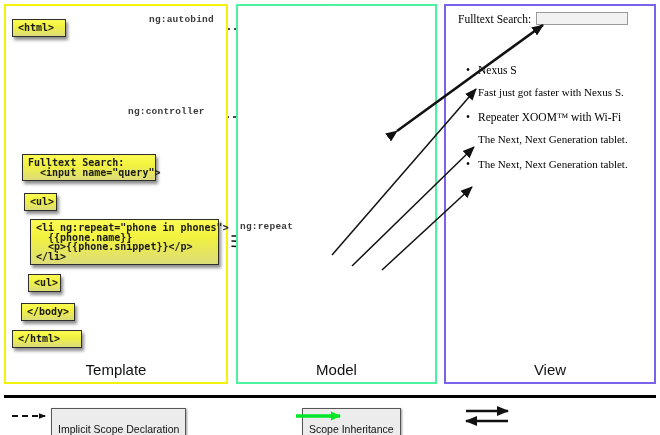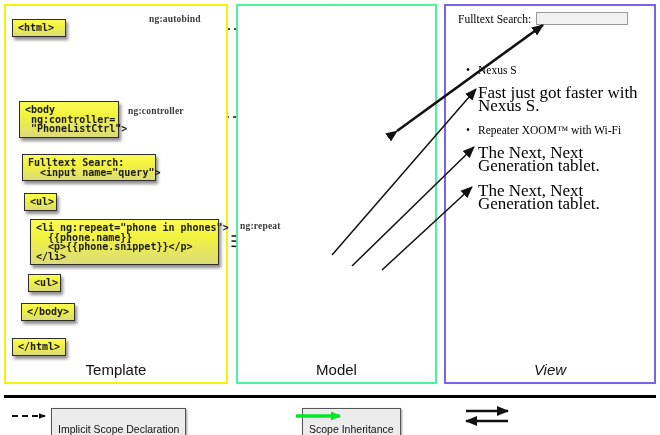--- a/index.html
+++ b/index.html
@@ -5,48 +5,48 @@
   html,body{margin:0;padding:0;background:#ffffff;}
   body{width:660px;height:435px;position:relative;overflow:hidden;
        font-family:"Liberation Sans",sans-serif;}
 
   #stage{position:absolute;left:0;top:0;width:660px;height:435px;}
 
   
   .col{position:absolute;box-sizing:border-box;background:#fff;}
   .col.template{left:4px;  top:4px; width:224px; height:380px; border:2px solid #f2f20d;}
   .col.model   {left:236px;top:4px; width:201px; height:380px; border:2px solid #4df2a0;}
-  .col.view    {left:444px;top:4px; width:212px; height:380px; border:2px solid #7a63ea;font-style:italic;}
+  .col.view    {left:444px;top:4px; width:212px; height:380px; border:2px solid #7a63ea;}
 
   .col-label{position:absolute;bottom:4px;left:0;width:100%;text-align:center;
              font-size:15px;color:#111;font-family:"Liberation Sans",sans-serif;}
 
   
   .code-box{position:absolute;box-sizing:border-box;
             border:1px solid #2e2e2e;
             background:linear-gradient(180deg,#fbfb55 0%,#f2f23e 38%,#dcdc7a 100%);
             box-shadow:2px 3px 3px rgba(0,0,0,.45);
             font-family:"DejaVu Sans Mono","Liberation Mono",monospace;
             font-size:10px;line-height:9.5px;color:#1a1a1a;
             padding:3px 5px;white-space:pre;font-weight:bold;}
 
   
-  .rel-label{position:absolute;font-family:Liberation Serif, serif;
+  .rel-label{position:absolute;font-family:Liberation Mono, monospace;
              font-size:9.5px;color:#3a3a3a;font-weight:bold;letter-spacing:.2px;}
 
   
   .view-inner{position:absolute;left:452px;top:12px;width:198px;
               font-family:"Liberation Serif",serif;color:#000;}
   .fulltext-row{display:flex;align-items:center;font-size:11.5px;margin-left:6px;}
   .fulltext-input{margin-left:5px;width:92px;height:13px;box-sizing:border-box;
                   border:1px solid #9a9a9a;background:#f2f2f2;}
   .phone-list{margin:0;padding:0;list-style:none;margin-top:39px;}
   .phone-item{margin-left:26px;font-size:11.5px;position:relative;line-height:13px;}
   .phone-item .bullet{position:absolute;left:-12px;top:0px;}
-  .phone-snippet{margin-left:26px;font-size:17px;margin-top:9px;margin-bottom:12px;
+  .phone-snippet{margin-left:26px;font-size:11px;margin-top:9px;margin-bottom:12px;
                  line-height:13px;}
 
   
   .legend-rule{position:absolute;left:4px;top:395px;width:652px;height:3px;background:#000;}
   .legend-chip{position:absolute;box-sizing:border-box;border:1px solid #555;
                background:#ececec;box-shadow:1px 1px 2px rgba(0,0,0,.4);
                font-size:10.5px;color:#111;padding:14px 6px;white-space:nowrap;
                line-height:13px;font-family:"Liberation Sans",sans-serif;}
 
   svg.overlay{position:absolute;left:0;top:0;width:660px;height:435px;pointer-events:none;}
@@ -140,39 +140,36 @@
       <ellipse cx="357" cy="229" rx="53" ry="35" fill="url(#scopeGrad)" stroke="#222" stroke-width="1.6"></ellipse>
       <ellipse cx="364" cy="237" rx="53" ry="35" fill="url(#scopeGrad)" stroke="#222" stroke-width="1.6"></ellipse>
     </g>
     <text class="ellipse-label" x="364" y="227" text-anchor="middle">Repeater</text>
     <text class="ellipse-label" x="364" y="240" text-anchor="middle">Scope</text>
     <text class="ellipse-mono" x="364" y="259" text-anchor="middle" fill="#5a5a5a">phone: Object</text>
   </svg>
 
   <div class="code-box" style="left:12px;  top:19px;  width:54px;">&lt;html&gt;</div>
 
-  <div class="code-box" style="left:19px; top:101px; width:100px;">&lt;body
- ng:controller=
- "PhoneListCtrl"&gt;</div>
 
   <div class="code-box" style="left:22px; top:154px; width:134px;">Fulltext Search:
   &lt;input name="query"&gt;</div>
 
   <div class="code-box" style="left:24px; top:193px; width:33px;">&lt;ul&gt;</div>
 
   <div class="code-box" style="left:30px; top:219px; width:189px;">&lt;li ng:repeat="phone in phones"&gt;
   {{phone.name}}
   &lt;p&gt;{{phone.snippet}}&lt;/p&gt;
 &lt;/li&gt;</div>
 
   <div class="code-box" style="left:28px; top:274px; width:33px;">&lt;ul&gt;</div>
 
   <div class="code-box" style="left:21px; top:303px; width:54px;text-align:right;">&lt;/body&gt;</div>
 
-  <div class="code-box" style="left:12px; top:338px; width:54px;">&lt;/html&gt;</div>
+  <div class="code-box" style="left:12px; top:330px; width:70px;">&lt;/html&gt;</div>
 
   <div class="rel-label" style="left:149px; top:14px;">ng:autobind</div>
   <div class="rel-label" style="left:128px; top:106px;">ng:controller</div>
   <div class="rel-label" style="left:240px; top:221px;">ng:repeat</div>
 
   <div class="view-inner">
     <div class="fulltext-row">
       <span>Fulltext Search:</span>
       <input class="fulltext-input" type="text" value="" style="">
     </div>

